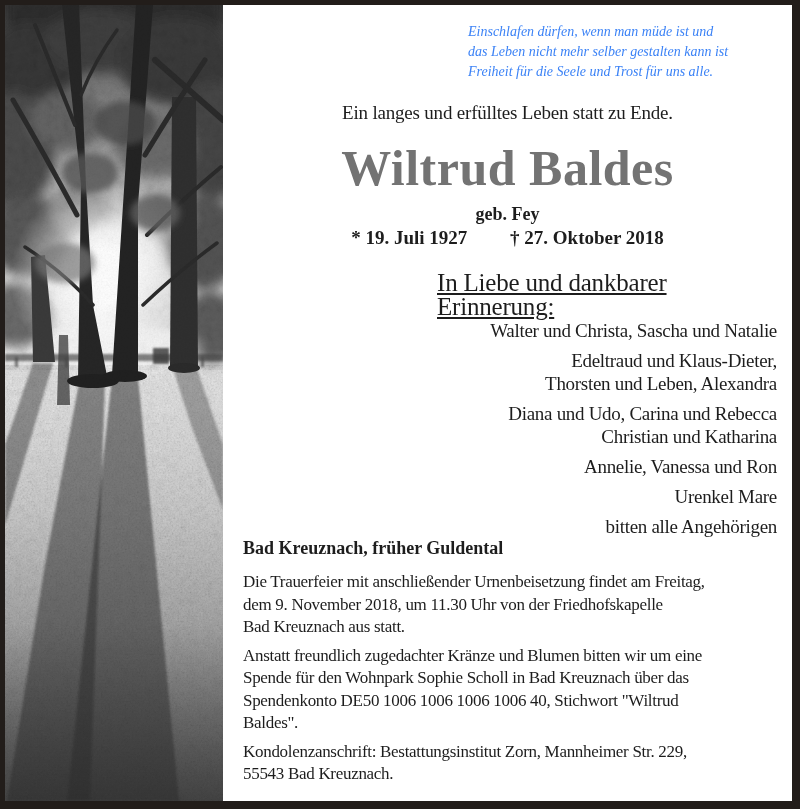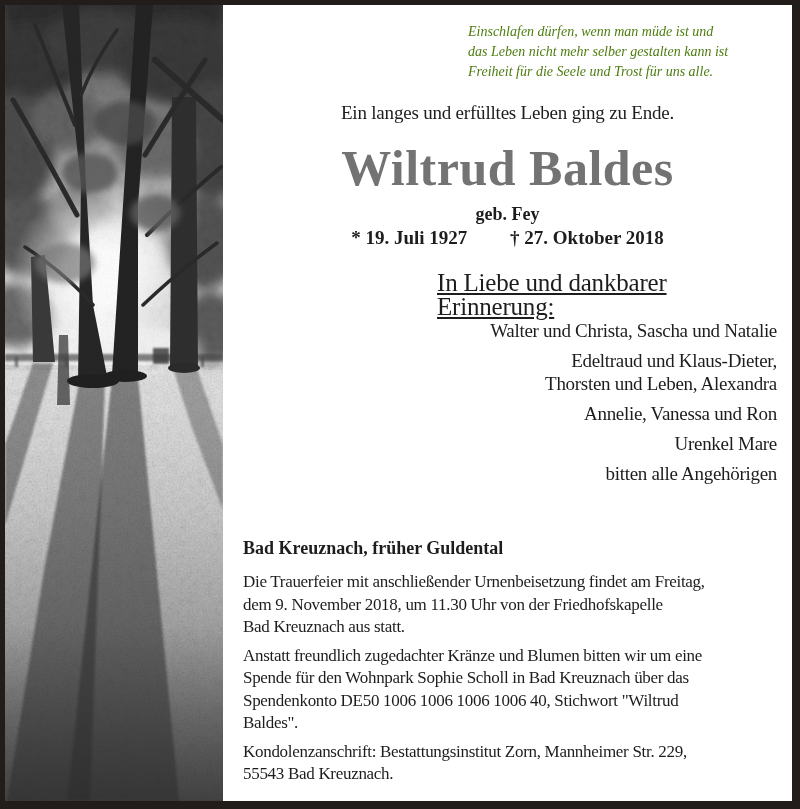--- a/index.html
+++ b/index.html
@@ -36,21 +36,21 @@
   }
 
   .epigraph {
     position: absolute;
     left: 245px;
     top: 17px;
     font-style: italic;
     font-size: 14px;
     line-height: 20px;
     white-space: pre-line;
-    color: #4d7c0f;
+    color: #3b82f6;
   }
 
   .intro {
     position: absolute;
     left: 0;
     top: 97px;
     width: 100%;
     text-align: center;
     font-size: 19px;
     letter-spacing: -0.2px;
@@ -261,37 +261,39 @@
       <rect x="0" y="0" width="218" height="796" filter="url(#grainF)" opacity="0.16" style="mix-blend-mode:multiply"></rect>
     </svg>
   </div>
 
   <div class="text-col">
 
     <div class="epigraph">Einschlafen dürfen, wenn man müde ist und
 das Leben nicht mehr selber gestalten kann ist
 Freiheit für die Seele und Trost für uns alle.</div>
 
-    <div class="intro">Ein langes und erfülltes Leben ging zu Ende.</div>
+    <div class="intro">Ein langes und erfülltes Leben statt zu Ende.</div>
 
     <div class="deceased-name">Wiltrud Baldes</div>
 
     <div class="maiden-name">geb. Fey</div>
 
     <div class="dates-row">
       <span class="birth-date">* 19. Juli 1927</span>
       <span class="death-date">† 27. Oktober 2018</span>
     </div>
 
     <div class="remembrance">
       <div class="remembrance-heading">In Liebe und dankbarer Erinnerung:</div>
       <div>
           <div class="mourner">Walter und Christa, Sascha und Natalie</div>
           <div class="mourner">Edeltraud und Klaus-Dieter,
 Thorsten und Leben, Alexandra</div>
+          <div class="mourner">Diana und Udo, Carina und Rebecca
+Christian und Katharina</div>
           <div class="mourner">Annelie, Vanessa und Ron</div>
           <div class="mourner">Urenkel Mare</div>
           <div class="mourner">bitten alle Angehörigen</div>
         </div>
     </div>
 
     <div class="residence">Bad Kreuznach, früher Guldental</div>
 
     <div class="body-text">
         <div class="para">Die Trauerfeier mit anschließender Urnenbeisetzung findet am Freitag,

